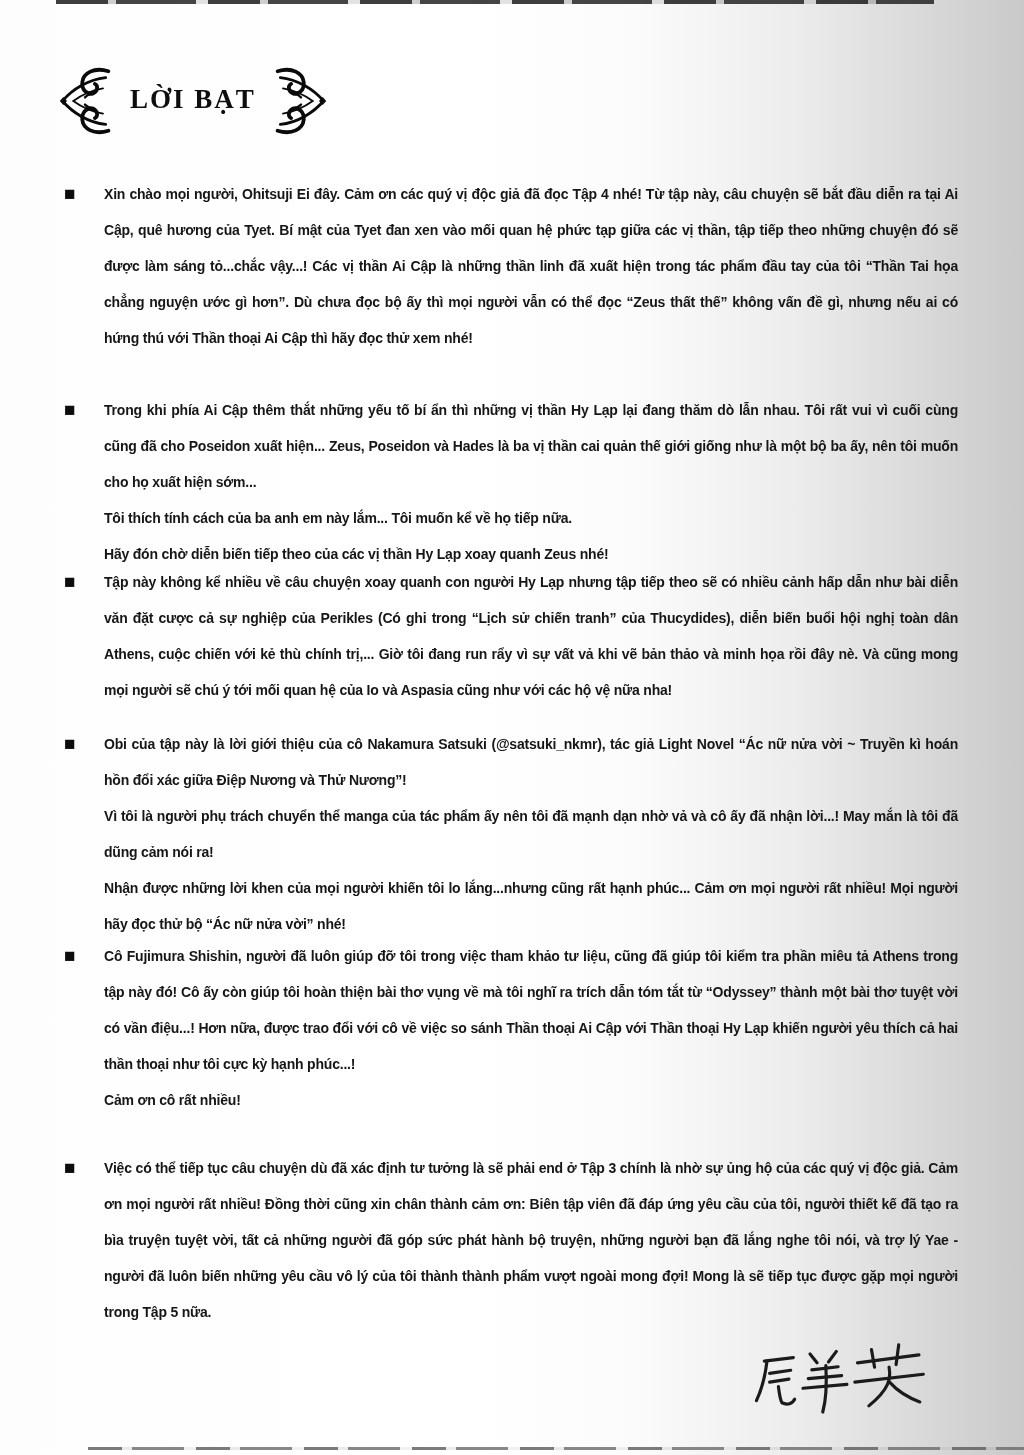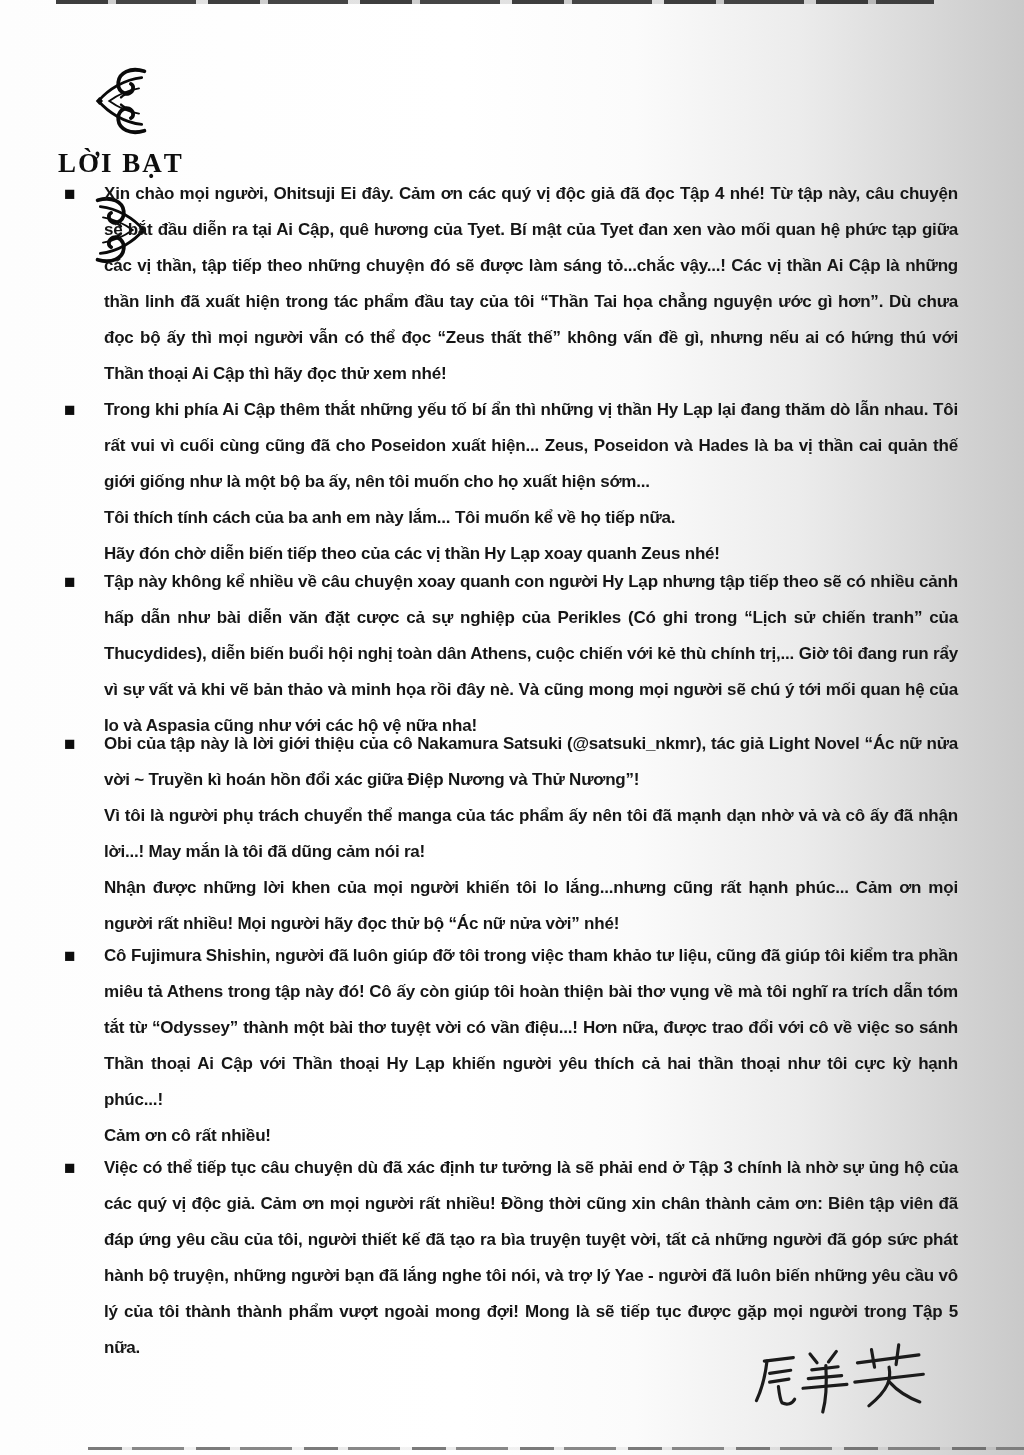--- a/index.html
+++ b/index.html
@@ -20,21 +20,21 @@
   }
   .scan-line-bottom {
     position: absolute; top: 1447px; left: 88px; width: 936px; height: 3px;
     background: repeating-linear-gradient(90deg,
       #5a5a5a 0 34px, rgba(90,90,90,0.15) 34px 44px,
       #6a6a6a 44px 96px, rgba(90,90,90,0.1) 96px 108px);
     opacity: 0.8;
   }
   .header {
     position: absolute; top: 64px; left: 58px;
-    display: flex; align-items: center; gap: 10px; flex-direction: column;
+    display: flex; align-items: center; gap: 18px;
   }
   .page-title {
     font-family: "Liberation Serif", serif;
     font-weight: 700;
     font-size: 27px;
     letter-spacing: 2px;
     color: #0e0e0e;
     padding-bottom: 4px;
   }
   .flourish { width: 54px; height: 74px; }
@@ -44,21 +44,21 @@
     display: flex; align-items: flex-start;
   }
   .bullet {
     flex: 0 0 40px;
     font-size: 19px;
     line-height: 36px;
     color: #0d0d0d;
   }
   .para-text {
     flex: 1;
-    font-size: 17px;
+    font-size: 14px;
     font-weight: 700;
     line-height: 36px;
     letter-spacing: -0.2px;
     text-align: justify;
     white-space: pre-line;
     color: #161616;
   }
   .p1 { top: 176px; }
   .p2 { top: 392px; }
   .p3 { top: 564px; }

